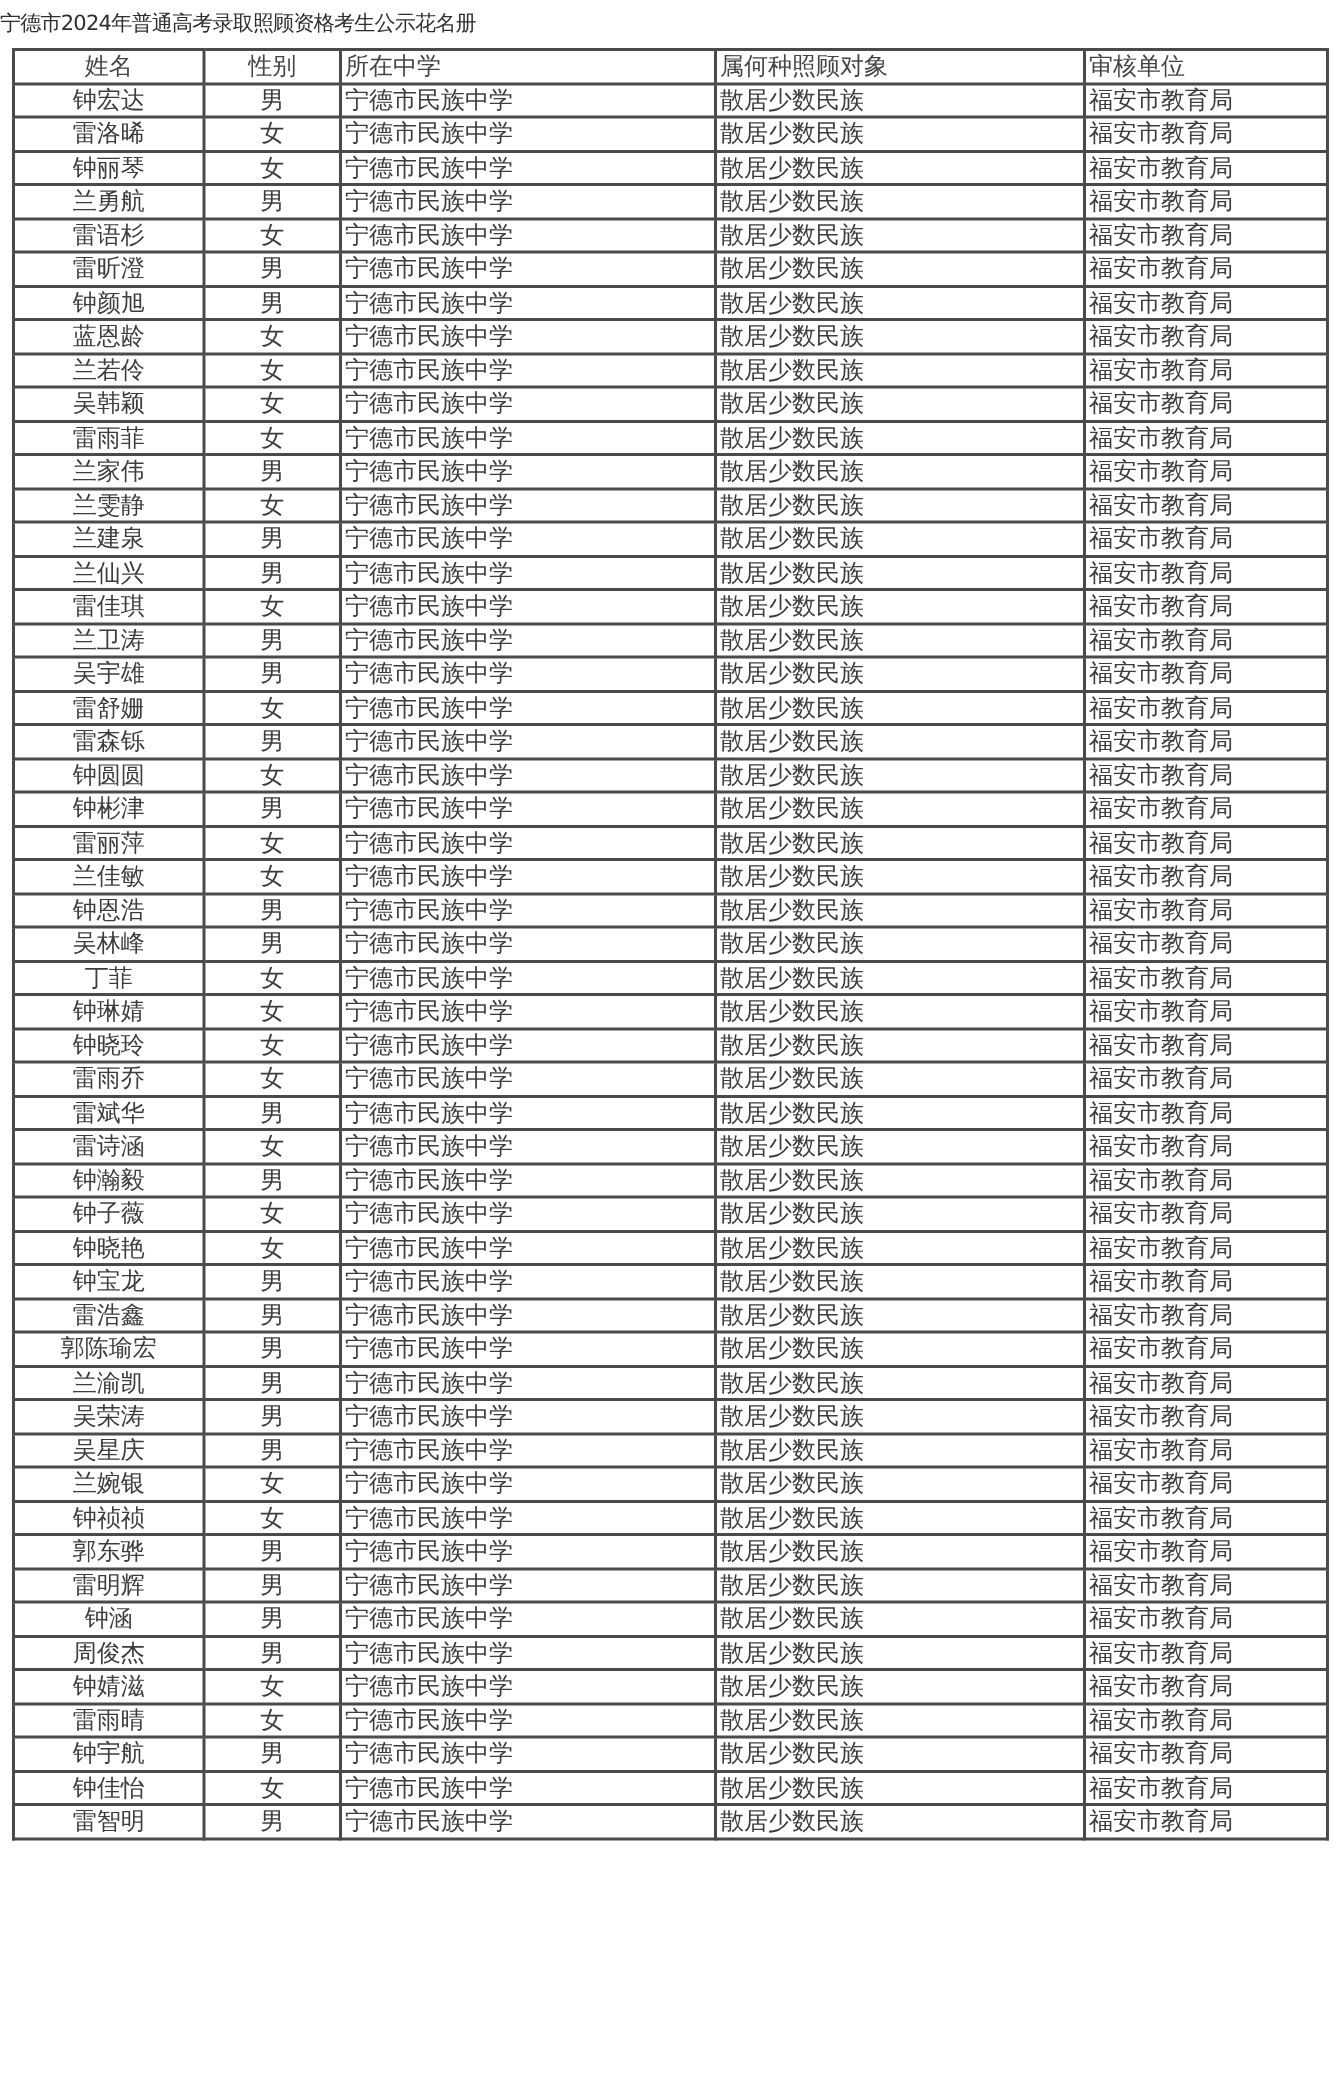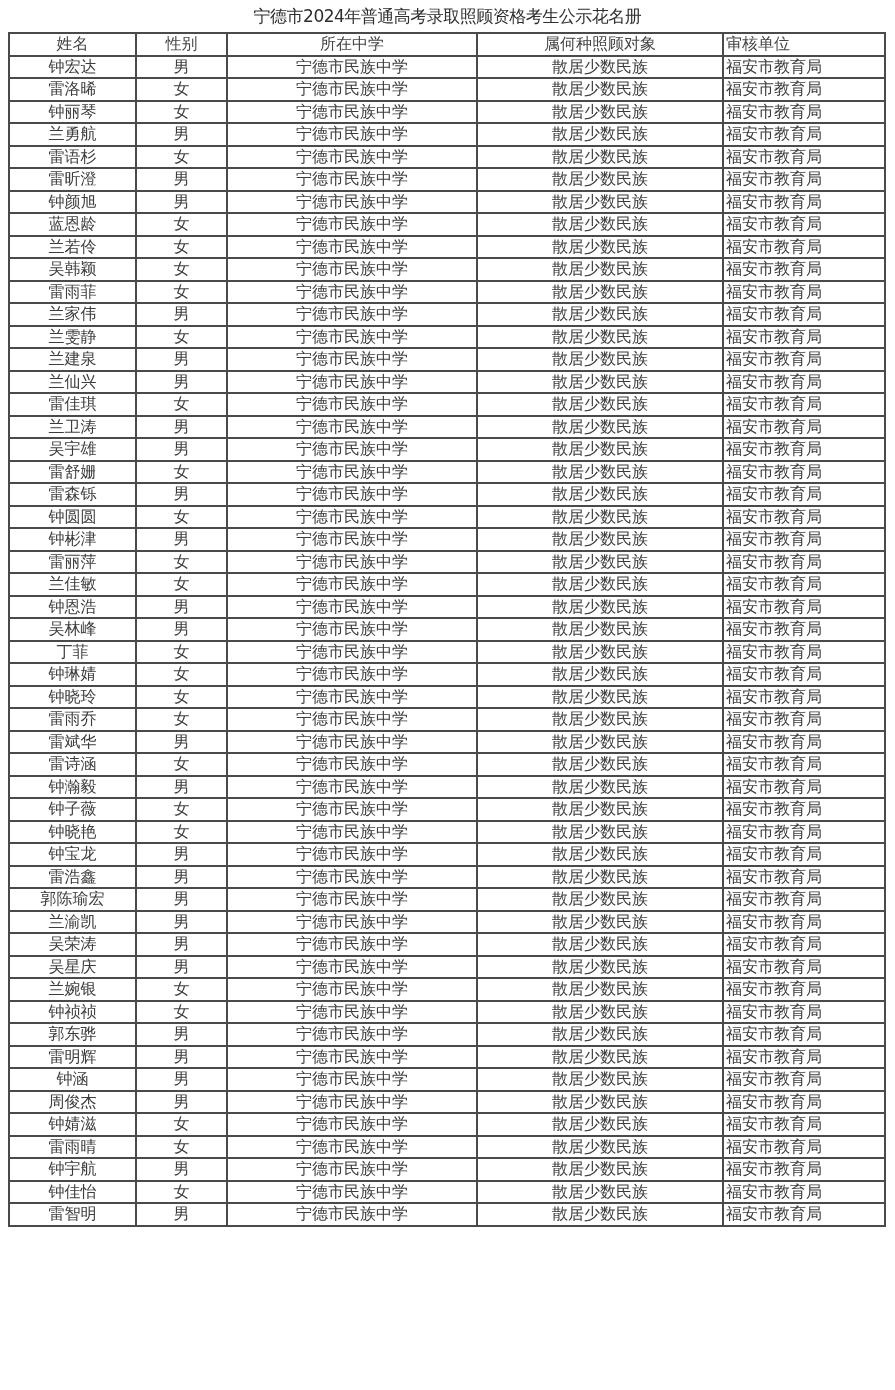--- a/index.html
+++ b/index.html
@@ -1,23 +1,23 @@
 <!DOCTYPE html>
 <html><head>
 <meta charset="utf-8">
 <style>
   html, body { margin: 0; padding: 0; background: #ffffff; }
   body { width: 895px; height: 1390px; overflow: hidden; font-family: "DejaVu Sans", sans-serif; color: #3a3a3a; }
-  .title { position: absolute; left: 0; top: 2px; width: 895px; text-align: center; font-size: 17px; color: #2e2e2e; letter-spacing: -0.5px; height: 28px; line-height: 28px; }
+  .title { position: absolute; left: 0; top: 2px; width: 895px; text-align: left; font-size: 14px; color: #2e2e2e; letter-spacing: -0.5px; height: 28px; line-height: 28px; }
   table { position: absolute; left: 8px; top: 32px; border-collapse: collapse; table-layout: fixed; width: 878px; }
   td { border: 2px solid #4a4a4a; height: 20.5px; padding: 0 2px; font-size: 16px; line-height: 20px; white-space: nowrap; overflow: hidden; color: #3c3c3c; }
   .c-name { width: 121px; text-align: center; }
   .c-gender { width: 85px; text-align: center; }
-  .c-school { width: 244px; text-align: center; }
-  .c-cat { width: 240px; text-align: center; }
+  .c-school { width: 244px; text-align: left; }
+  .c-cat { width: 240px; text-align: left; }
   .c-unit { text-align: left; }
   thead td { color: #444; }
 </style>
 </head>
 <body>
 
 <div class="title">宁德市2024年普通高考录取照顾资格考生公示花名册</div>
 
 <table>
   <thead>

